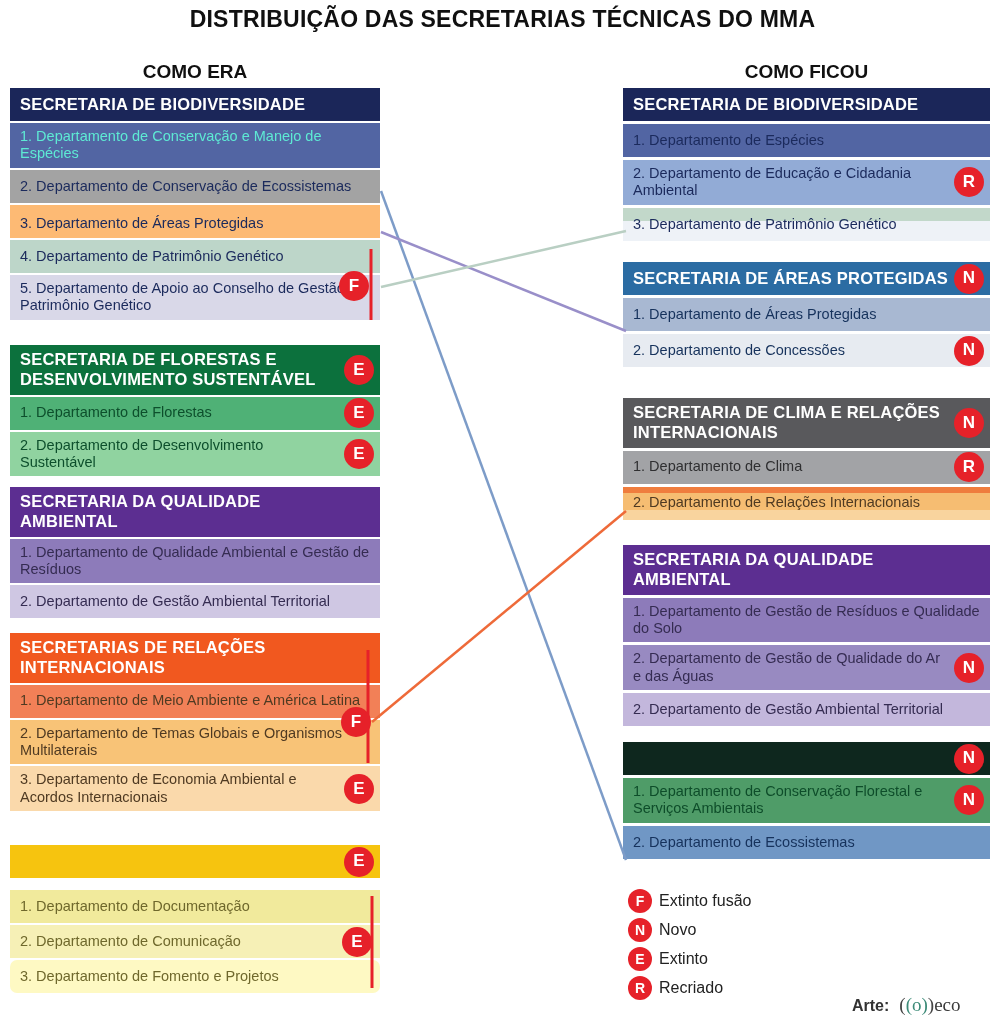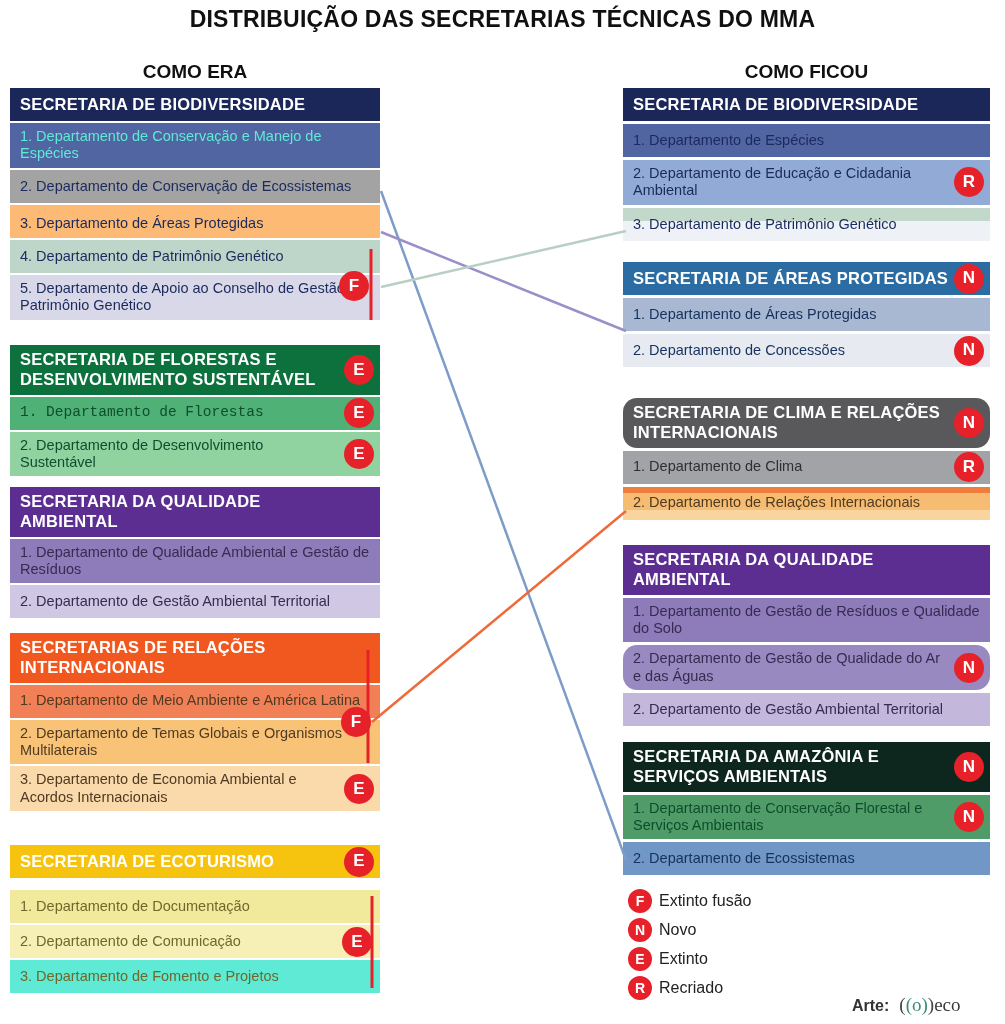--- a/index.html
+++ b/index.html
@@ -110,21 +110,21 @@
         </div>
       </div>
     </div>
     <div class="box col-left" style="top: 345px;">
       <div class="box-header" style="background: rgb(12, 113, 61); justify-content: center;">
         <span>SECRETARIA DE FLORESTAS E DESENVOLVIMENTO SUSTENTÁVEL</span>
         <span class="badge" style="background: rgb(230, 33, 41);">E</span>
       </div>
       <div class="rows-wrap">
         <div class="row" style="background: rgb(79, 177, 118); color: rgb(13, 79, 44);">
-          <span style="padding-right: 30px; font-family: Liberation Mono, monospace;">1. Departamento de Florestas</span>
+          <span style="padding-right: 30px;">1. Departamento de Florestas</span>
           <span class="badge" style="background: rgb(230, 33, 41);">E</span>
         </div>
         <div class="row" style="background: rgb(144, 211, 160); color: rgb(13, 79, 44);">
           <span style="padding-right: 30px;">2. Departamento de Desenvolvimento Sustentável</span>
           <span class="badge" style="background: rgb(230, 33, 41);">E</span>
         </div>
       </div>
     </div>
     <div class="box col-left" style="top: 487px;">
       <div class="box-header" style="background: rgb(92, 46, 145);">
@@ -151,31 +151,30 @@
           <span style="padding-right: 0px;">2. Departamento de Temas Globais e Organismos Multilaterais</span>
         </div>
         <div class="row" style="background: rgb(250, 217, 171); color: rgb(79, 58, 34);">
           <span style="padding-right: 30px;">3. Departamento de Economia Ambiental e Acordos Internacionais</span>
           <span class="badge" style="background: rgb(230, 33, 41);">E</span>
         </div>
       </div>
     </div>
     <div class="box col-left gap-header" style="top: 845px;">
       <div class="box-header" style="background: rgb(246, 196, 15);">
-        <span>SECRETARIA DE ECOTURISMO</span>
         <span class="badge" style="background: rgb(230, 33, 41);">E</span>
       </div>
       <div class="rows-wrap">
         <div class="row" style="background: rgb(241, 234, 156); color: rgb(111, 104, 44);">
           <span style="padding-right: 0px;">1. Departamento de Documentação</span>
         </div>
         <div class="row" style="background: rgb(246, 240, 182); color: rgb(111, 104, 44);">
           <span style="padding-right: 0px;">2. Departamento de Comunicação</span>
         </div>
-        <div class="row" style="background: #5eead4; color: rgb(111, 104, 44);">
+        <div class="row" style="background: #fef9c3; color: rgb(111, 104, 44); border-radius: 7px;">
           <span style="padding-right: 0px;">3. Departamento de Fomento e Projetos</span>
         </div>
       </div>
     </div>
     <div class="box col-right" style="top: 88px;">
       <div class="box-header" style="background: rgb(27, 38, 89);">
         <span>SECRETARIA DE BIODIVERSIDADE</span>
       </div>
       <div class="rows-wrap">
         <div class="row" style="background: rgb(82, 101, 163); color: rgb(27, 42, 92);">
@@ -199,21 +198,21 @@
         <div class="row" style="background: rgb(168, 184, 210); color: rgb(22, 50, 92);">
           <span style="padding-right: 0px;">1. Departamento de Áreas Protegidas</span>
         </div>
         <div class="row" style="background: rgb(231, 235, 241); color: rgb(22, 50, 92);">
           <span style="padding-right: 30px;">2. Departamento de Concessões</span>
           <span class="badge" style="background: rgb(230, 33, 41);">N</span>
         </div>
       </div>
     </div>
     <div class="box col-right" style="top: 398px;">
-      <div class="box-header" style="background: rgb(89, 89, 92); border-radius: 14px;">
+      <div class="box-header" style="background: rgb(89, 89, 92);">
         <span>SECRETARIA DE CLIMA E RELAÇÕES INTERNACIONAIS</span>
         <span class="badge" style="background: rgb(230, 33, 41);">N</span>
       </div>
       <div class="rows-wrap">
         <div class="row" style="background: rgb(162, 163, 166); color: rgb(47, 47, 49);">
           <span style="padding-right: 30px;">1. Departamento de Clima</span>
           <span class="badge" style="background: rgb(230, 33, 41);">R</span>
         </div>
         <div class="row" style="background: linear-gradient(rgb(239, 125, 62) 0%, rgb(239, 125, 62) 18%, rgb(246, 189, 114) 18%, rgb(246, 189, 114) 70%, rgb(249, 212, 158) 70%, rgb(249, 212, 158) 100%); color: rgb(79, 58, 34);">
           <span style="padding-right: 0px;">2. Departamento de Relações Internacionais</span>
@@ -221,32 +220,31 @@
       </div>
     </div>
     <div class="box col-right" style="top: 545px;">
       <div class="box-header" style="background: rgb(92, 46, 145);">
         <span>SECRETARIA DA QUALIDADE AMBIENTAL</span>
       </div>
       <div class="rows-wrap">
         <div class="row" style="background: rgb(141, 123, 186); color: rgb(53, 44, 82);">
           <span style="padding-right: 0px;">1. Departamento de Gestão de Resíduos e Qualidade do Solo</span>
         </div>
-        <div class="row" style="background: rgb(152, 138, 193); color: rgb(53, 44, 82); border-radius: 14px;">
+        <div class="row" style="background: rgb(152, 138, 193); color: rgb(53, 44, 82);">
           <span style="padding-right: 30px;">2. Departamento de Gestão de Qualidade do Ar e das Águas</span>
           <span class="badge" style="background: rgb(230, 33, 41);">N</span>
         </div>
         <div class="row" style="background: rgb(195, 183, 220); color: rgb(53, 44, 82);">
           <span style="padding-right: 0px;">2. Departamento de Gestão Ambiental Territorial</span>
         </div>
       </div>
     </div>
     <div class="box col-right" style="top: 742px;">
       <div class="box-header" style="background: rgb(14, 39, 30);">
-        <span>SECRETARIA DA AMAZÔNIA E SERVIÇOS AMBIENTAIS</span>
         <span class="badge" style="background: rgb(230, 33, 41);">N</span>
       </div>
       <div class="rows-wrap">
         <div class="row" style="background: rgb(79, 156, 104); color: rgb(14, 77, 42);">
           <span style="padding-right: 30px;">1. Departamento de Conservação Florestal e Serviços Ambientais</span>
           <span class="badge" style="background: rgb(230, 33, 41);">N</span>
         </div>
         <div class="row" style="background: rgb(112, 151, 197); color: rgb(22, 50, 92);">
           <span style="padding-right: 0px;">2. Departamento de Ecossistemas</span>
         </div>

